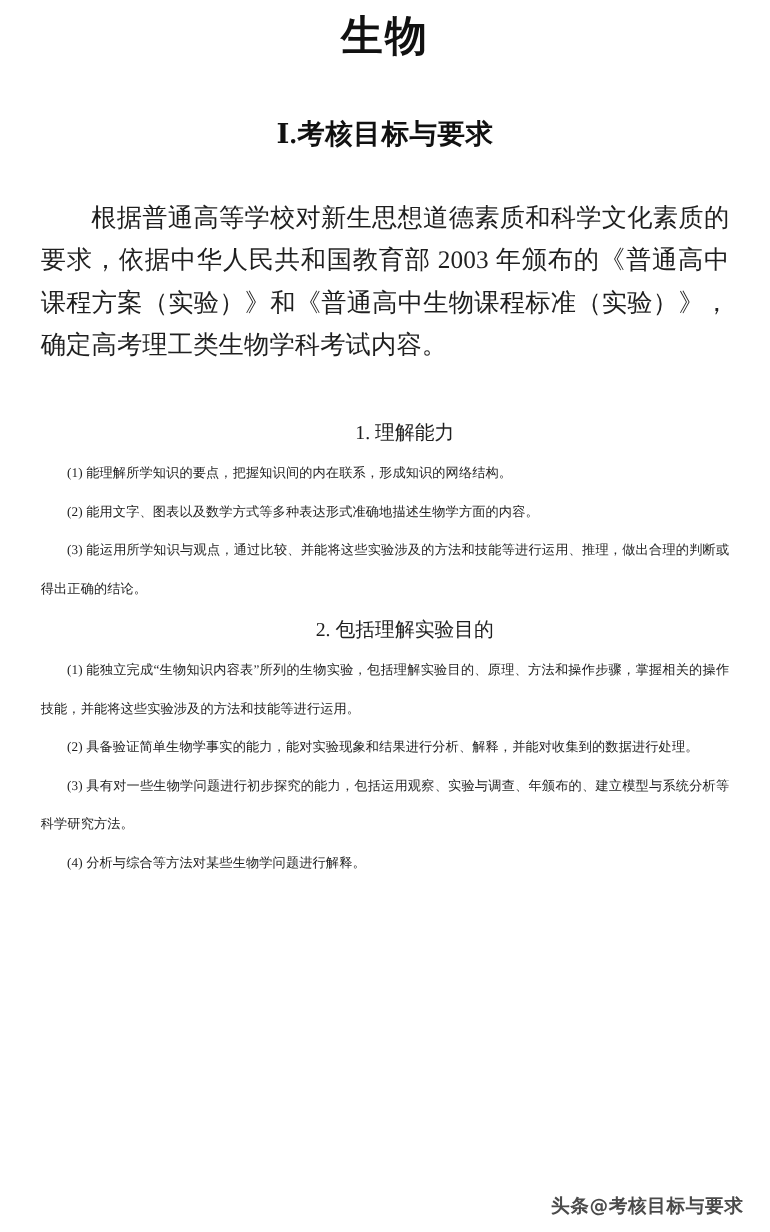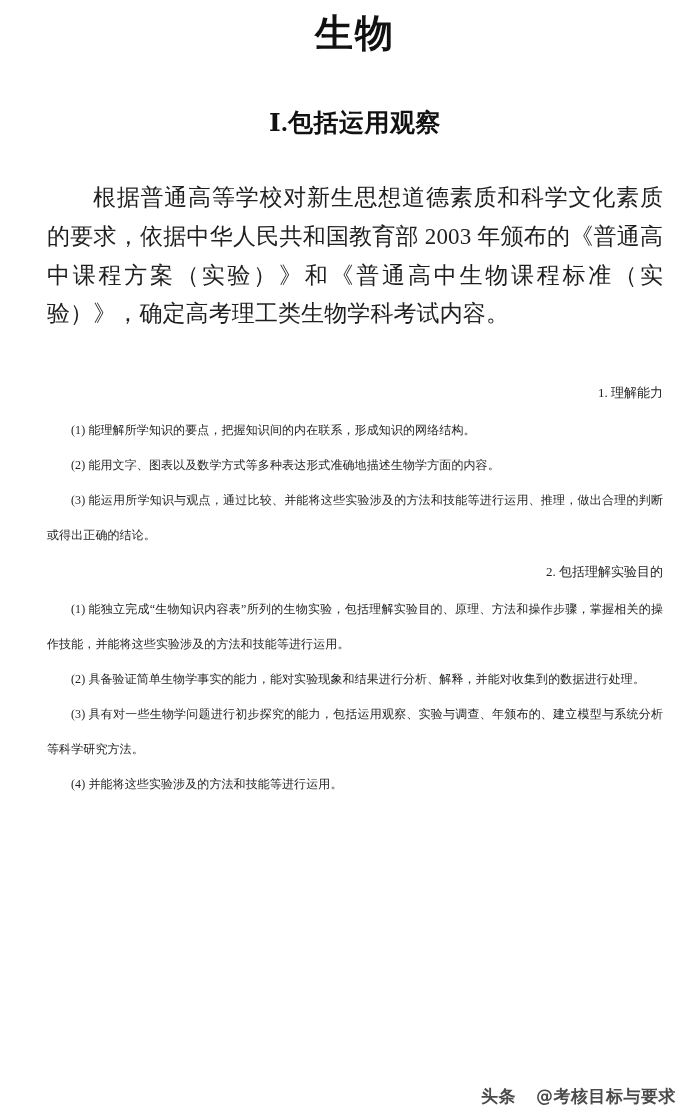--- a/index.html
+++ b/index.html
@@ -15,21 +15,21 @@
     -webkit-font-smoothing: antialiased;
     overflow: hidden;
     position: relative;
   }
 
   .page {
     width: 700px;
     height: 1120px;
     position: relative;
     box-sizing: border-box;
-    padding: 0 37px 0 47px;
+    padding: 0 37px 0 37px;
   }
 
   
   .doc-title {
     text-align: center;
     font-size: 38px;
     font-weight: 700;
     line-height: 1;
     letter-spacing: 2px;
     margin: 0;
@@ -66,24 +66,24 @@
   }
 
   
   .gap-line {
     height: 40px;
   }
 
   
   p.list-head {
     margin: 0;
-    font-size: 13px;
+    font-size: 18px;
     line-height: 38.8px;
     text-indent: 2em;
-    text-align: right;
+    text-align: center;
     color: #1f1f1f;
   }
 
   
   p.list-item {
     margin: 0;
     font-size: 12px;
     line-height: 35px;
     text-indent: 2em;
     text-align: justify;
@@ -102,30 +102,30 @@
     right: 24px;
     bottom: 12px;
     font-family: "DejaVu Sans", "Liberation Sans", sans-serif;
     font-size: 17px;
     font-weight: 700;
     color: #3b3b3b;
     letter-spacing: 0.5px;
     white-space: nowrap;
     opacity: 0.92;
   }
-  .watermark .wm-brand { margin-right: 20px; }
+  .watermark .wm-brand { margin-right: 0; }
 </style>
 </head>
 <body>
 
 <div class="page">
 
   <h1 class="doc-title">生物</h1>
 
-  <h2 class="section-heading">Ⅰ.包括运用观察</h2>
+  <h2 class="section-heading">Ⅰ.考核目标与要求</h2>
 
   <div class="body-block">
 
     <p class="para">根据普通高等学校对新生思想道德素质和科学文化素质的要求，依据中华人民共和国教育部 2003 年颁布的《普通高中课程方案（实验）》和《普通高中生物课程标准（实验）》，确定高考理工类生物学科考试内容。</p>
 
 
     <div class="gap-line"></div>
 
     <div class="ability-group">
       <p class="list-head"><span>1.</span>&nbsp;<span>理解能力</span></p>
@@ -139,21 +139,21 @@
 
     <div class="ability-group">
       <p class="list-head"><span>2.</span>&nbsp;<span>包括理解实验目的</span></p>
 
       <p class="list-item"><span>(1)</span>&nbsp;<span>能独立完成“生物知识内容表”所列的生物实验，包括理解实验目的、原理、方法和操作步骤，掌握相关的操作技能，并能将这些实验涉及的方法和技能等进行运用。</span></p>
 
       <p class="list-item"><span>(2)</span>&nbsp;<span>具备验证简单生物学事实的能力，能对实验现象和结果进行分析、解释，并能对收集到的数据进行处理。</span></p>
 
       <p class="list-item"><span>(3)</span>&nbsp;<span>具有对一些生物学问题进行初步探究的能力，包括运用观察、实验与调查、年颁布的、建立模型与系统分析等科学研究方法。</span></p>
 
-      <p class="list-item short"><span>(4)</span>&nbsp;<span>并能将这些实验涉及的方法和技能等进行运用。</span></p>
+      <p class="list-item short"><span>(4)</span>&nbsp;<span>分析与综合等方法对某些生物学问题进行解释。</span></p>
     </div>
 
     <div class="ability-group">
       <p class="list-head">&nbsp;</p>
 
     </div>
 
   </div>
 
   <div class="watermark">

